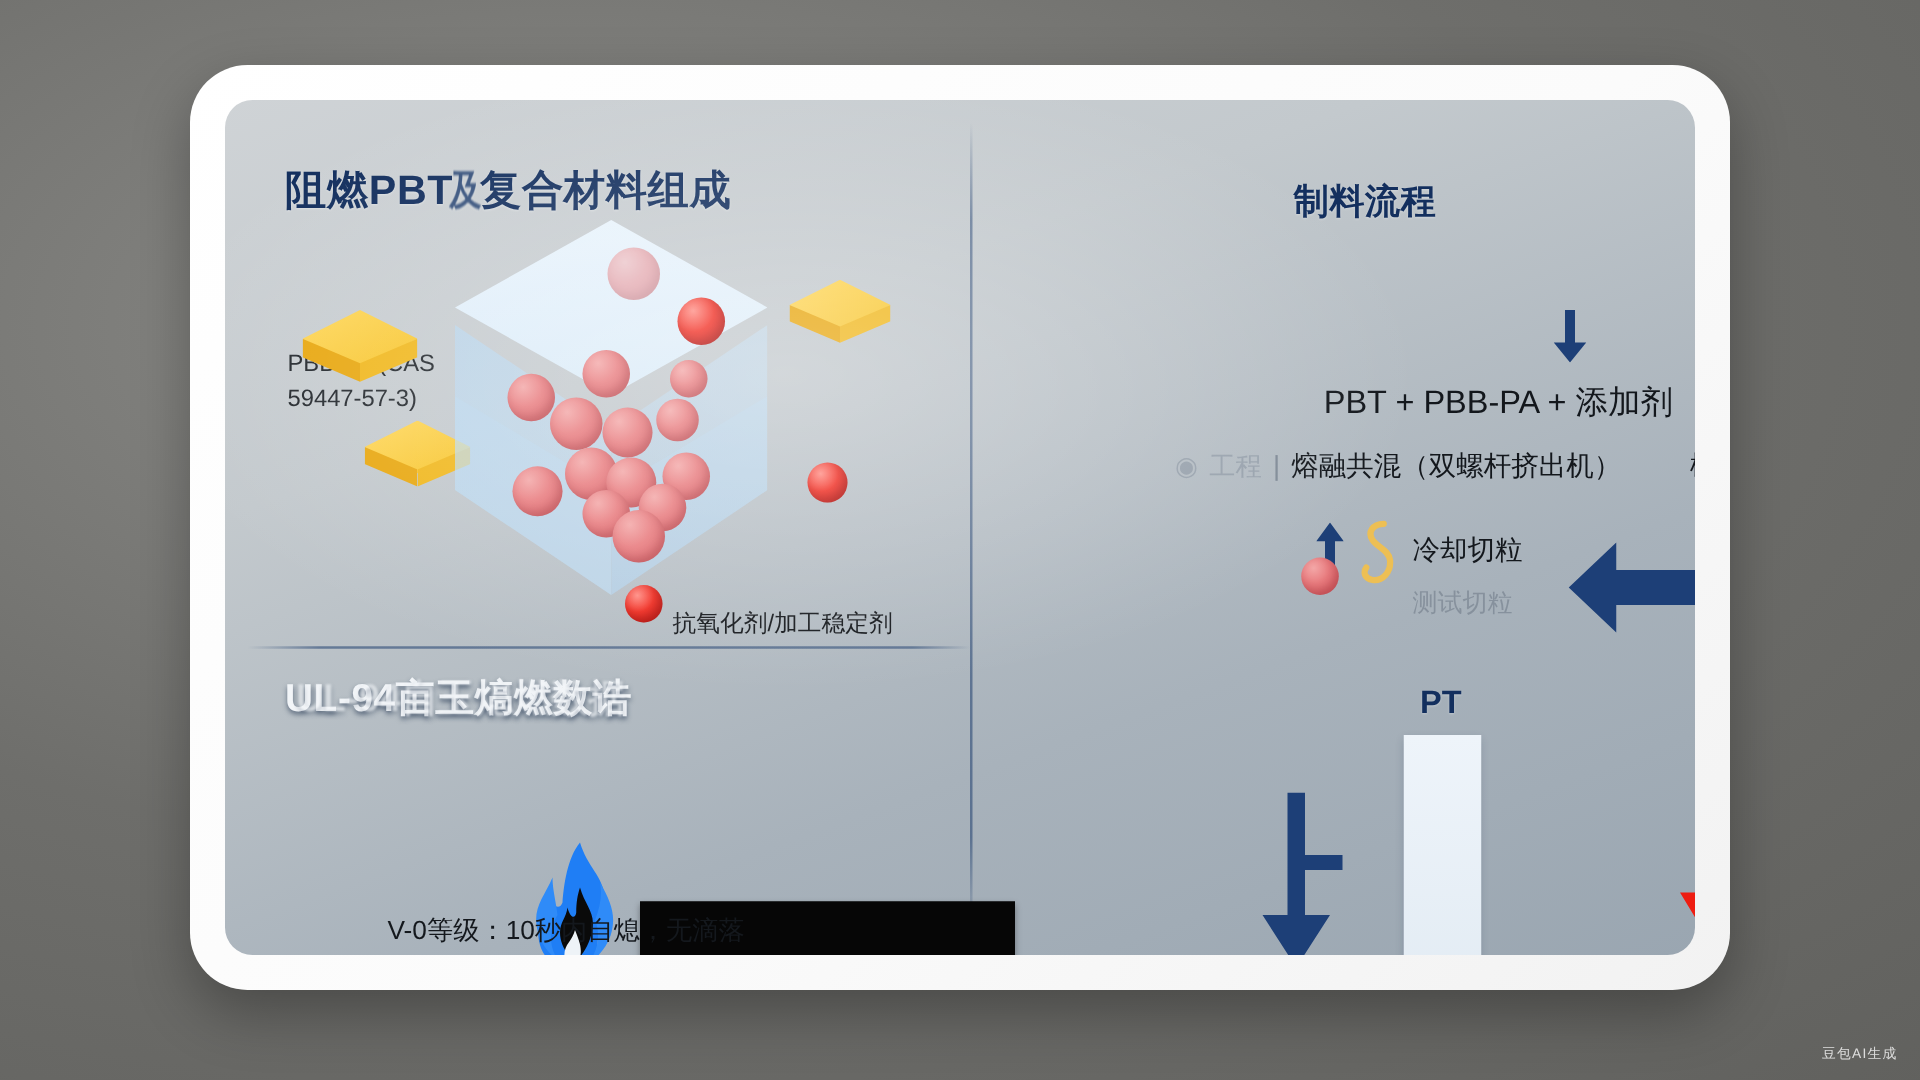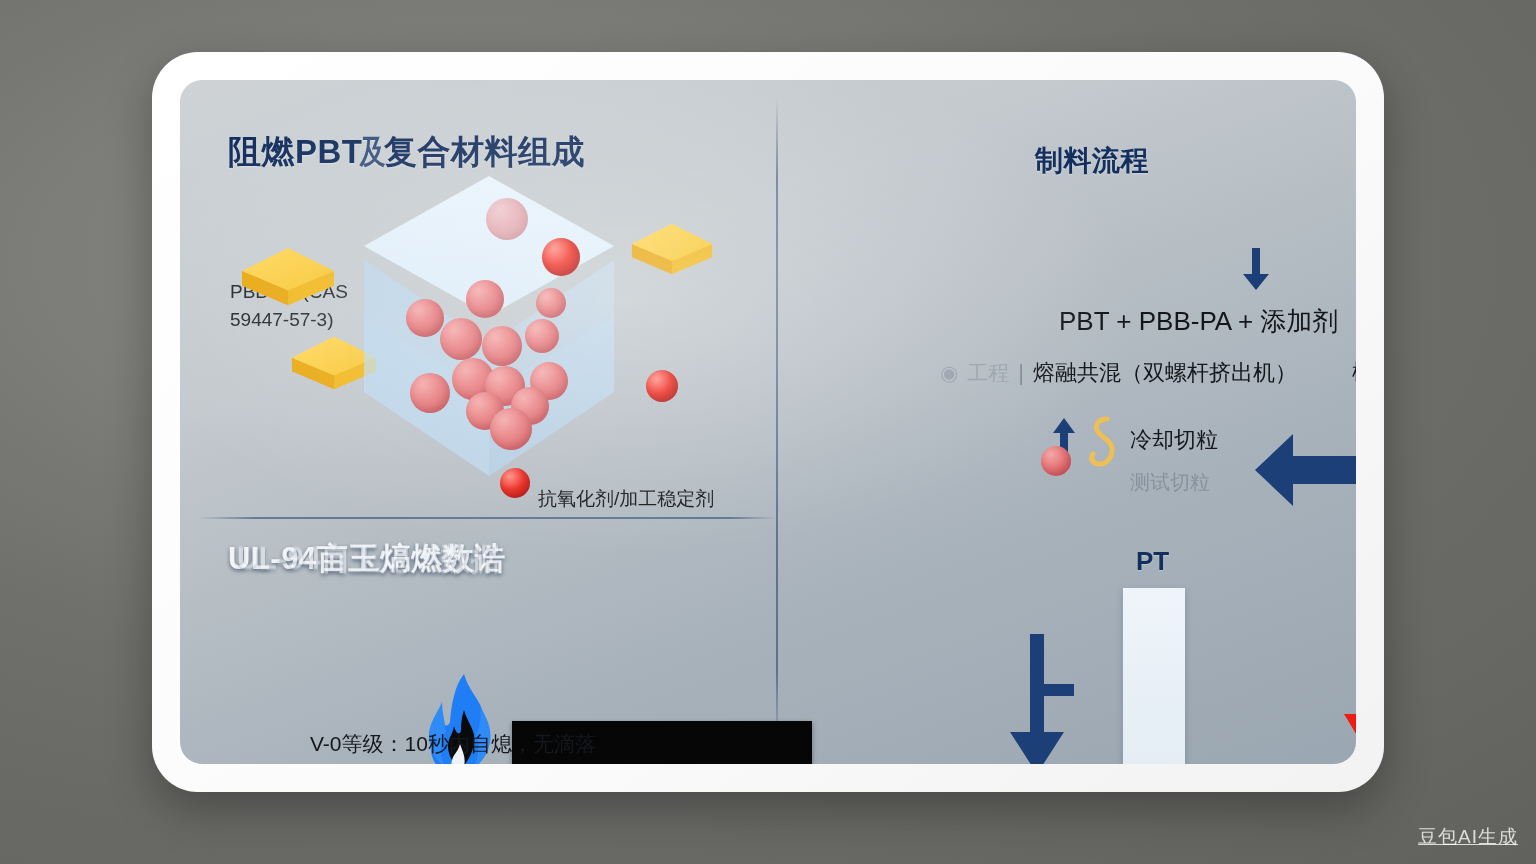--- a/index.html
+++ b/index.html
@@ -251,24 +251,23 @@
     background: linear-gradient(180deg, #eef4fa 0%, #e3ecf4 100%);
     box-shadow: 0 3px 7px rgba(30,50,80,0.22);
   }
   .navy-down { position: absolute; left: 824px; top: 554px; width: 74px; height: 140px; }
   .red-down  { position: absolute; left: 1162px; top: 576px; width: 96px; height: 134px; }
 
   
   .watermark {
     position: absolute;
     right: 18px; bottom: 14px;
-    font-size: 19px;
+    font-size: 11px;
     color: rgba(255,255,255,0.78);
     letter-spacing: 1px;
-    text-decoration: underline;
   }
 </style>
 </head>
 <body>
 
 <div id="stage">
 
   <div class="card">
     <div class="panel">
 

